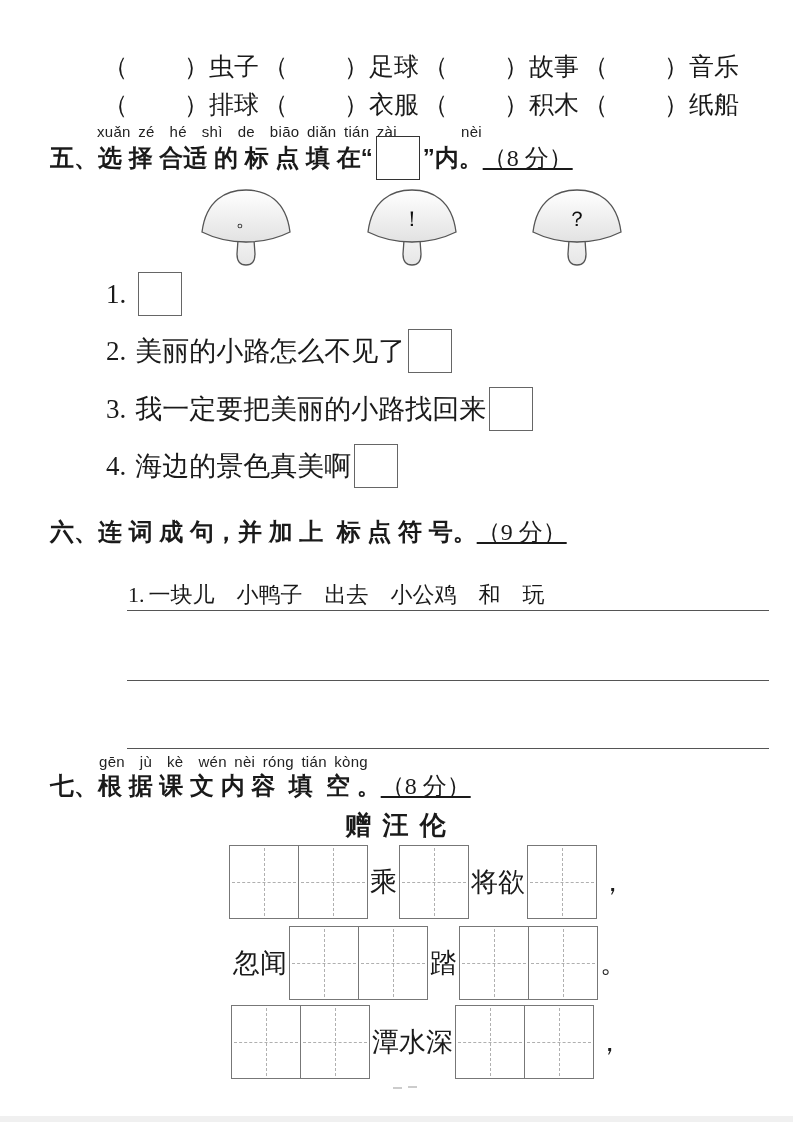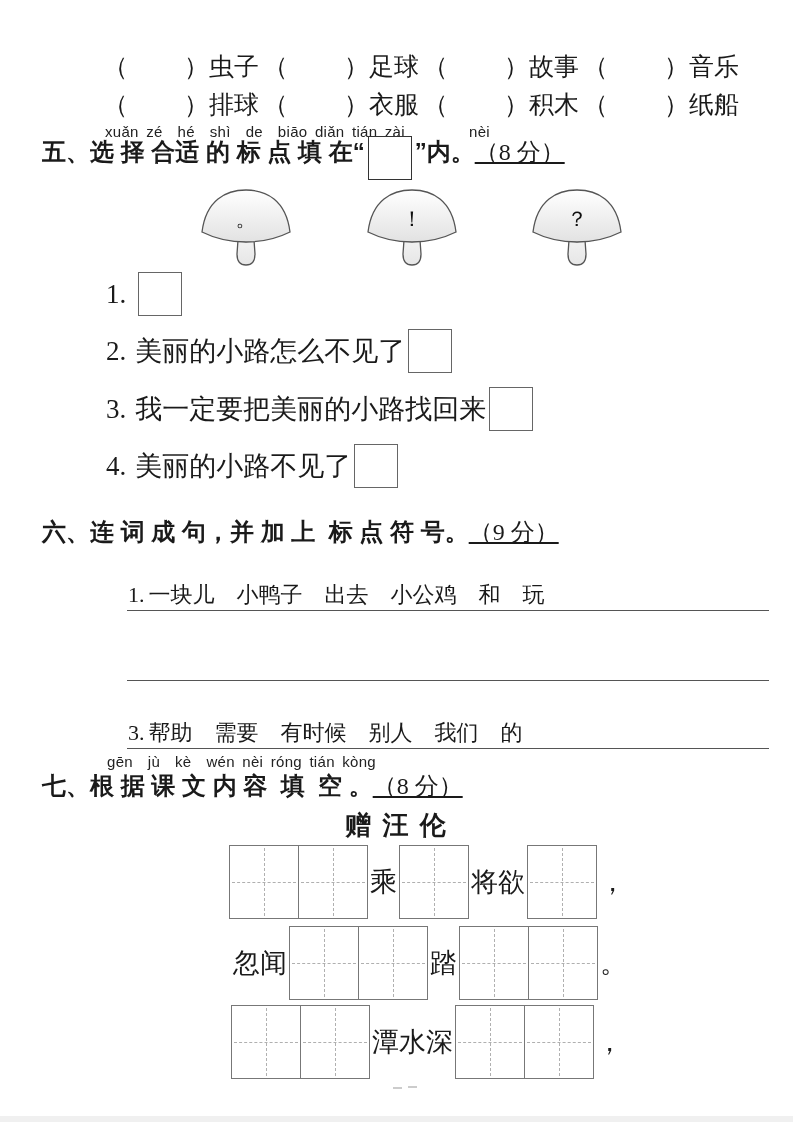--- a/index.html
+++ b/index.html
@@ -10,25 +10,25 @@
   }
   .abs { position:absolute; white-space:pre; }
 
   
   .wrow { position:absolute; left:103px; display:flex; }
   .wgroup { width:160px; display:flex; align-items:baseline; font-size:25px; }
   .blank-gap { display:inline-block; width:56px; }
 
   
   .pinyin { font-family:"Liberation Sans", sans-serif; font-size:15px; color:#222;
-            letter-spacing:.3px; word-spacing:3px; white-space:pre;margin-left:8px; }
-
-  
-  .sec-header { display:flex; align-items:flex-start; font-family:"Liberation Sans", sans-serif;
-                font-weight:700; font-size:24px; white-space:pre; }
+            letter-spacing:.3px; word-spacing:3px; white-space:pre; }
+
+  
+  .sec-header { display:flex; align-items:center; font-family:"Liberation Sans", sans-serif;
+                font-weight:700; font-size:24px; white-space:pre;margin-left:8px; }
   .score { font-family:"Liberation Serif", serif; font-weight:400; font-size:24px;text-decoration:underline; }
   .hdr-box { width:42px; height:42px; border:1.5px solid #333; background:#fff; margin:0 3px; }
 
   
   .mushroom { position:absolute; width:96px; height:80px; }
   .cap  { fill:url(#capg);  stroke:#555; stroke-width:1.3; }
   .stem { fill:url(#stemg); stroke:#555; stroke-width:1.3; }
   .mtext { font-family:"Liberation Serif", serif; font-size:21px; text-anchor:middle; fill:#111; }
 
   
@@ -161,36 +161,33 @@
     <span>美丽的小路怎么不见了</span>
     <span class="ansbox"></span>
   </div>
   <div class="sentence" style="top:387px">
     <span class="num">3.</span>
     <span>我一定要把美丽的小路找回来</span>
     <span class="ansbox"></span>
   </div>
   <div class="sentence" style="top:444px">
     <span class="num">4.</span>
-    <span>美丽的小路不见了</span>
+    <span>海边的景色真美啊</span>
     <span class="ansbox"></span>
   </div>
 
   <div class="abs sec-header" style="left:42px; top:516px">
     <span>六、连 词 成 句，并 加 上  标 点 符 号。</span>
     <span class="score">（9 分）</span>
   </div>
   <div class="s6item" style="top:554px">
     <span class="num">1.</span><span>一块儿　小鸭子　出去　小公鸡　和　玩</span>
   </div>
   <div class="underline" style="top:610px"></div>
   <div class="underline" style="top:680px"></div>
-  <div class="s6item" style="top:692px">
-    <span class="num">3.</span><span>帮助　需要　有时候　别人　我们　的</span>
-  </div>
   <div class="underline" style="top:748px"></div>
 
   <div class="abs pinyin" style="left:99px; top:753px">gēn  jù  kè  wén nèi róng tián kòng</div>
   <div class="abs sec-header" style="left:42px; top:770px">
     <span>七、根 据 课 文 内 容  填  空 。</span>
     <span class="score">（8 分）</span>
   </div>
   <div class="poem-title">赠 汪 伦</div>
 
   <div class="poemrow" style="left:229px; top:845px">

